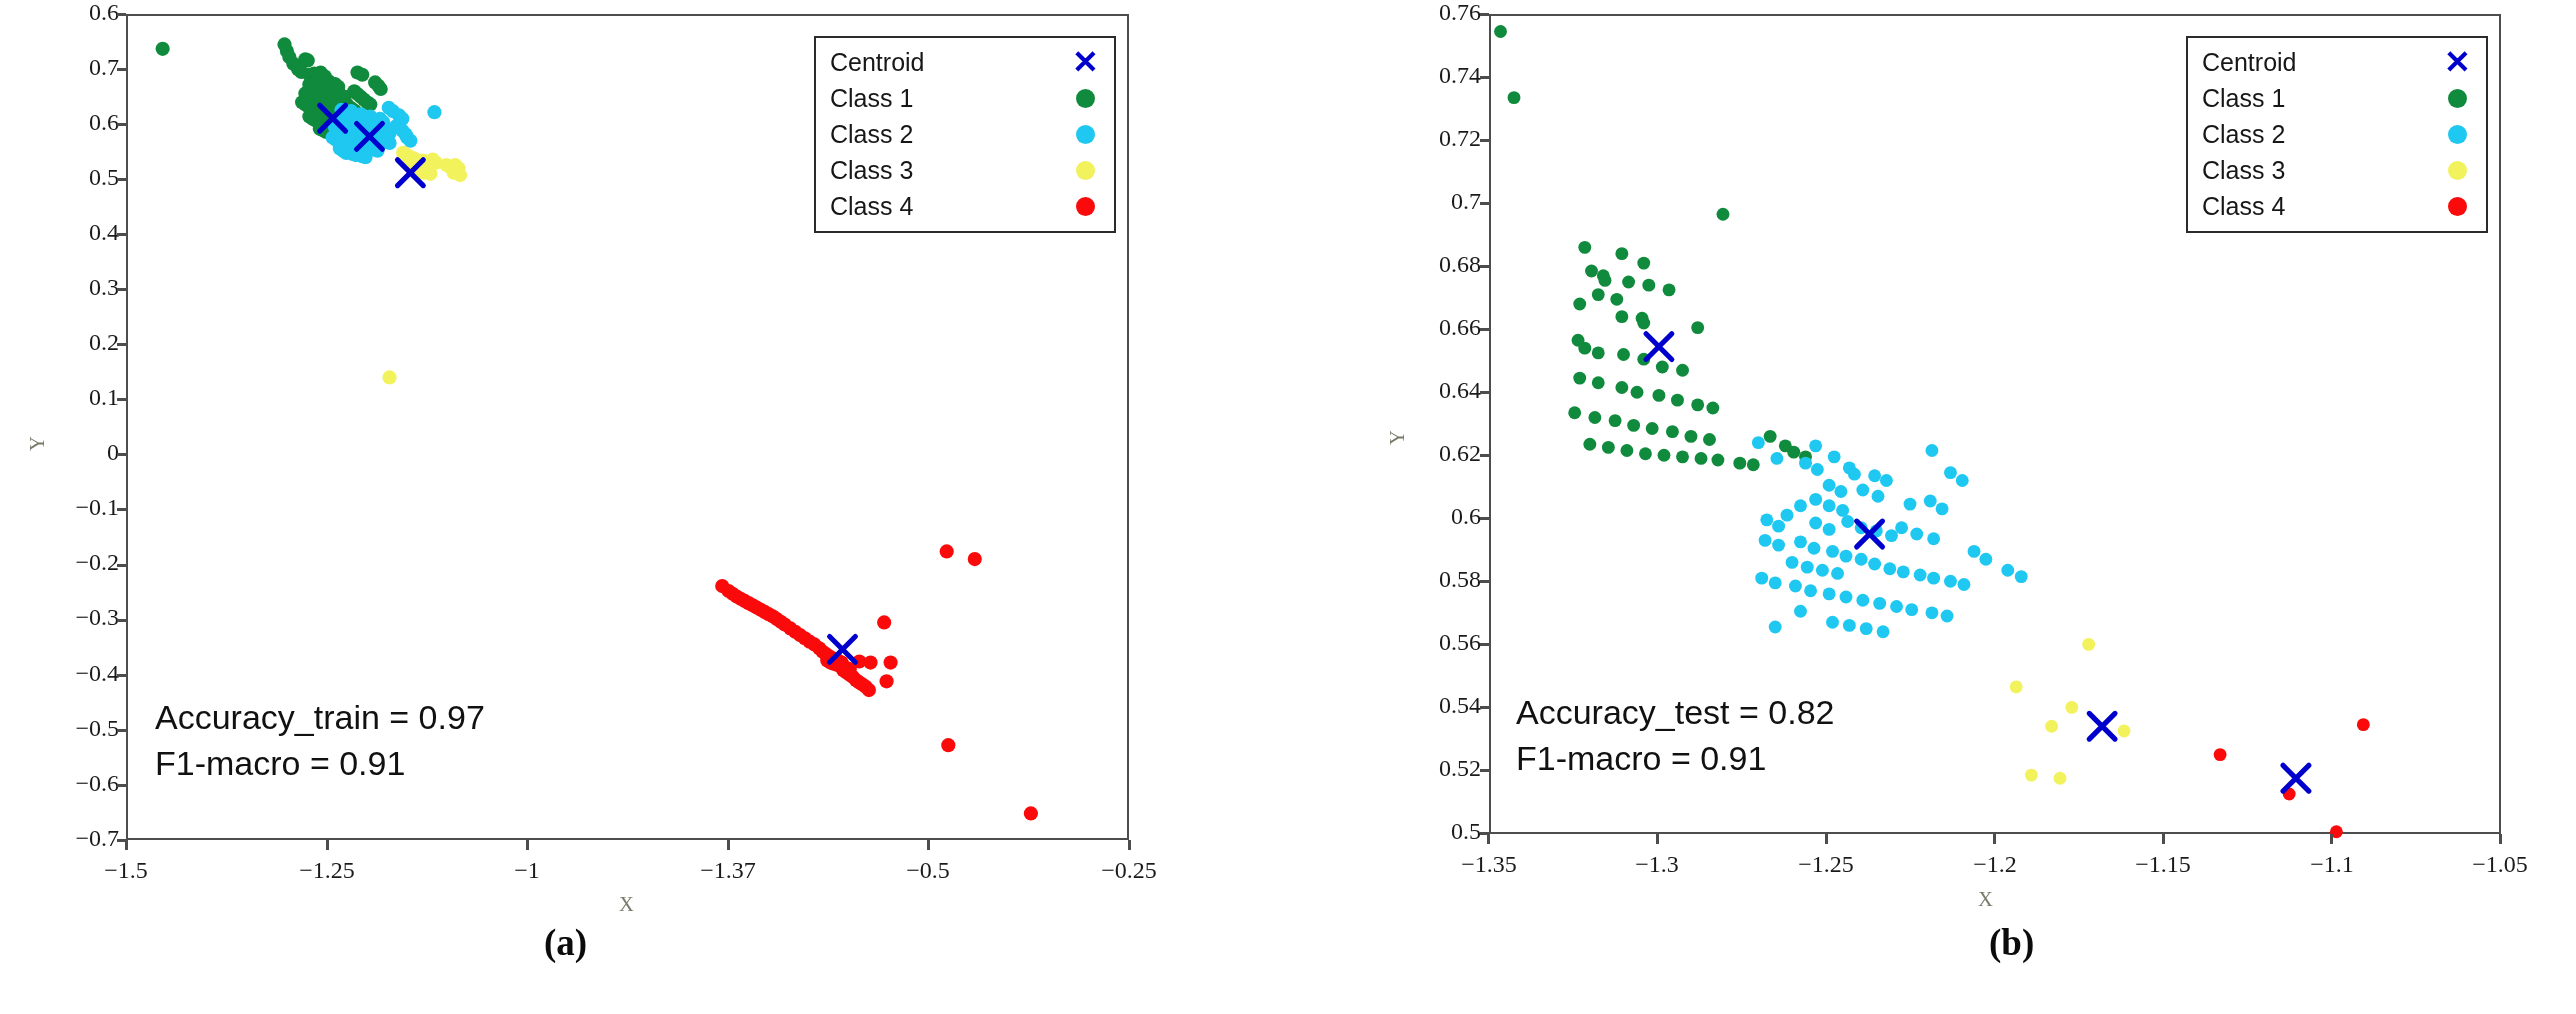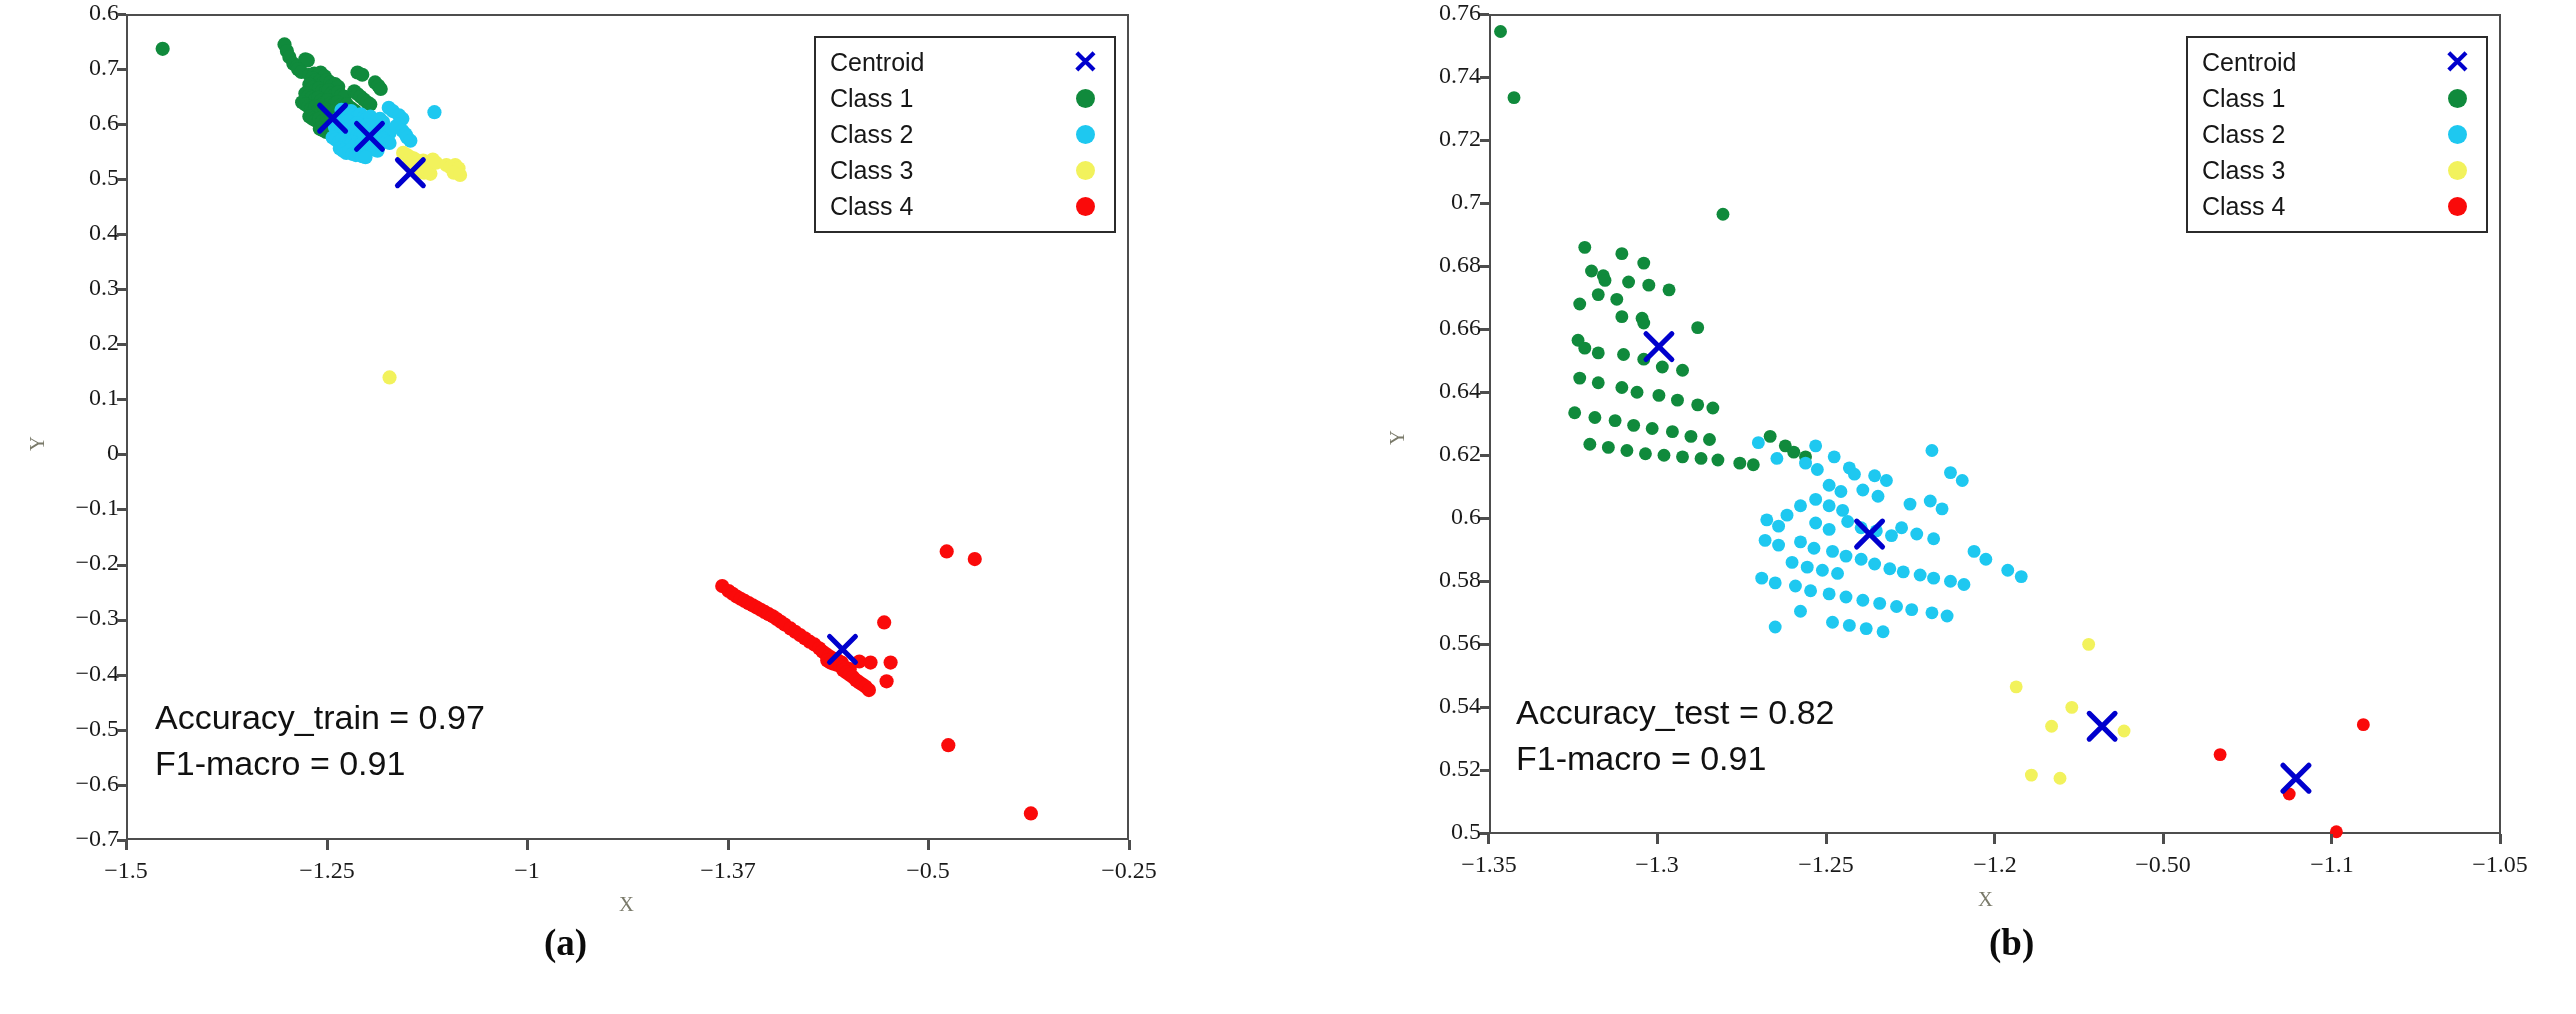--- a/index.html
+++ b/index.html
@@ -600,21 +600,21 @@
         </div>
       <div id="xtick-b">
           <div class="tick-label xtick" style="left: 84px; top: 851px; width: 142px;">−1.35</div>
           <div class="tickmark" style="left: 153px; top: 834px; width: 2.6px; height: 10.3px;"></div>
           <div class="tick-label xtick" style="left: 252px; top: 851px; width: 142px;">−1.3</div>
           <div class="tickmark" style="left: 322px; top: 834px; width: 2.6px; height: 10.3px;"></div>
           <div class="tick-label xtick" style="left: 421px; top: 851px; width: 142px;">−1.25</div>
           <div class="tickmark" style="left: 491px; top: 834px; width: 2.6px; height: 10.3px;"></div>
           <div class="tick-label xtick" style="left: 590px; top: 851px; width: 142px;">−1.2</div>
           <div class="tickmark" style="left: 659px; top: 834px; width: 2.6px; height: 10.3px;"></div>
-          <div class="tick-label xtick" style="left: 758px; top: 851px; width: 142px;">−0.50</div>
+          <div class="tick-label xtick" style="left: 758px; top: 851px; width: 142px;">−1.15</div>
           <div class="tickmark" style="left: 828px; top: 834px; width: 2.6px; height: 10.3px;"></div>
           <div class="tick-label xtick" style="left: 927px; top: 851px; width: 142px;">−1.1</div>
           <div class="tickmark" style="left: 996px; top: 834px; width: 2.6px; height: 10.3px;"></div>
           <div class="tick-label xtick" style="left: 1095px; top: 851px; width: 142px;">−1.05</div>
           <div class="tickmark" style="left: 1165px; top: 834px; width: 2.6px; height: 10.3px;"></div>
         </div>
       <div class="axis-title y" style="left:52px;top:445px;">Y</div>
       <div class="axis-title" style="left:644px;top:888px;">X</div>
 
       <div class="annot" style="left:182px;top:691px;">Accuracy_test = 0.82</div>

